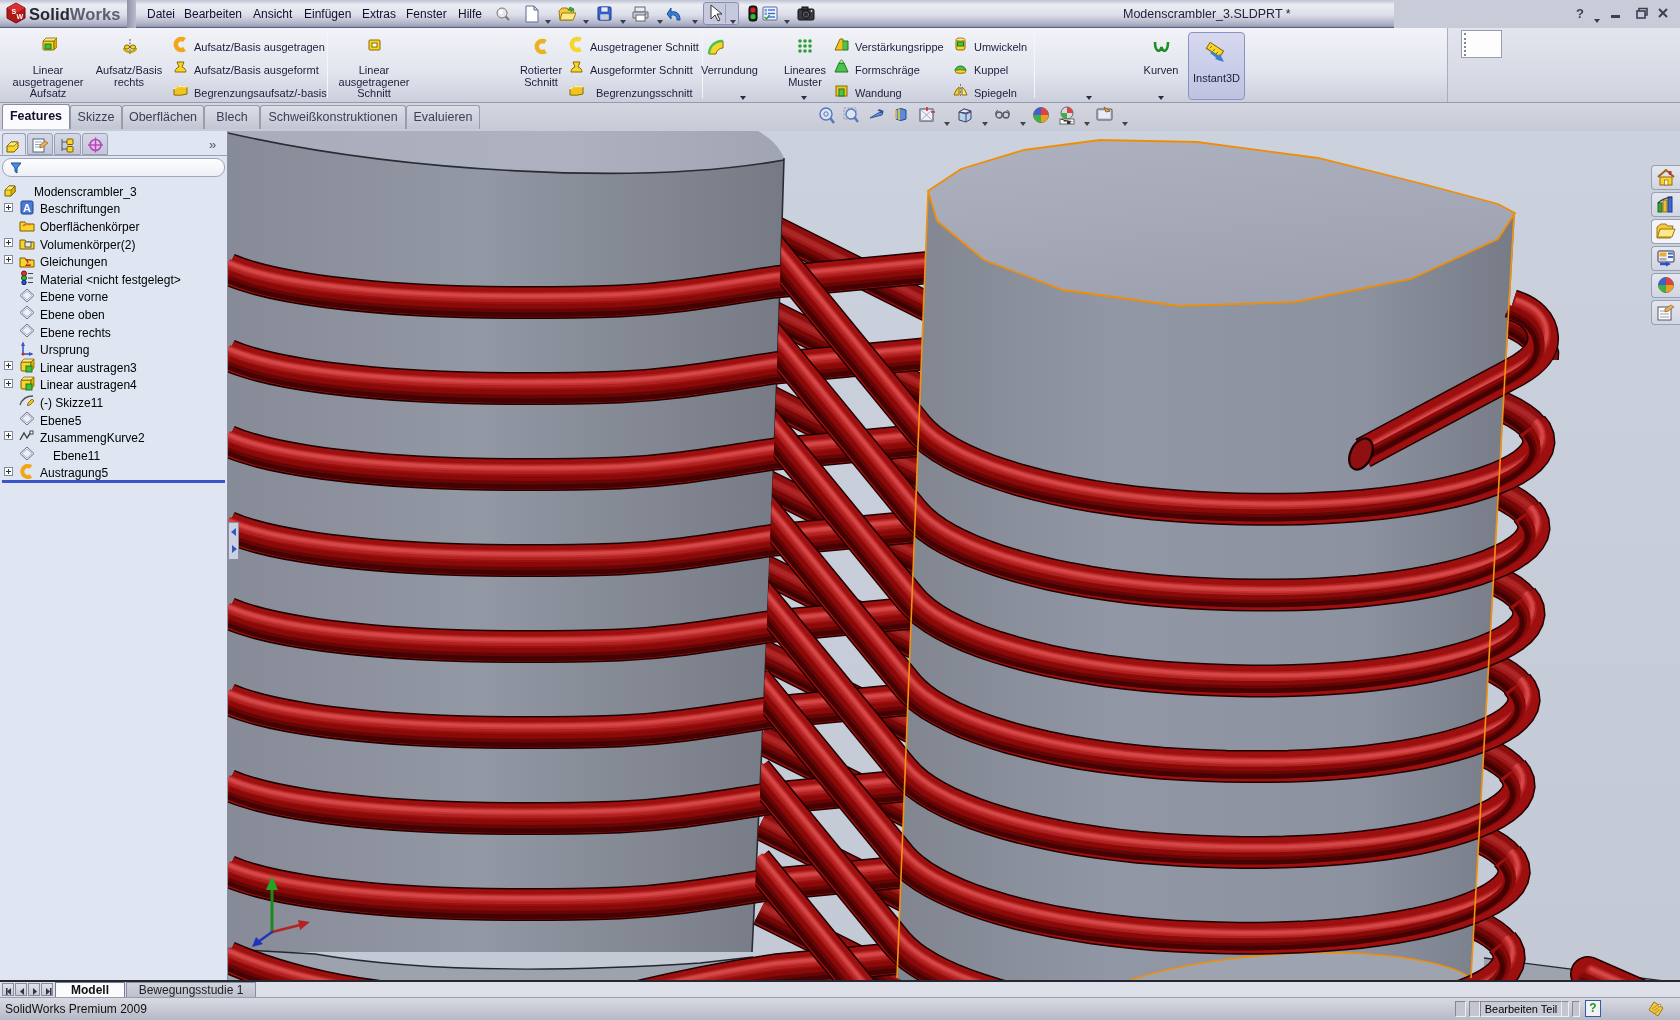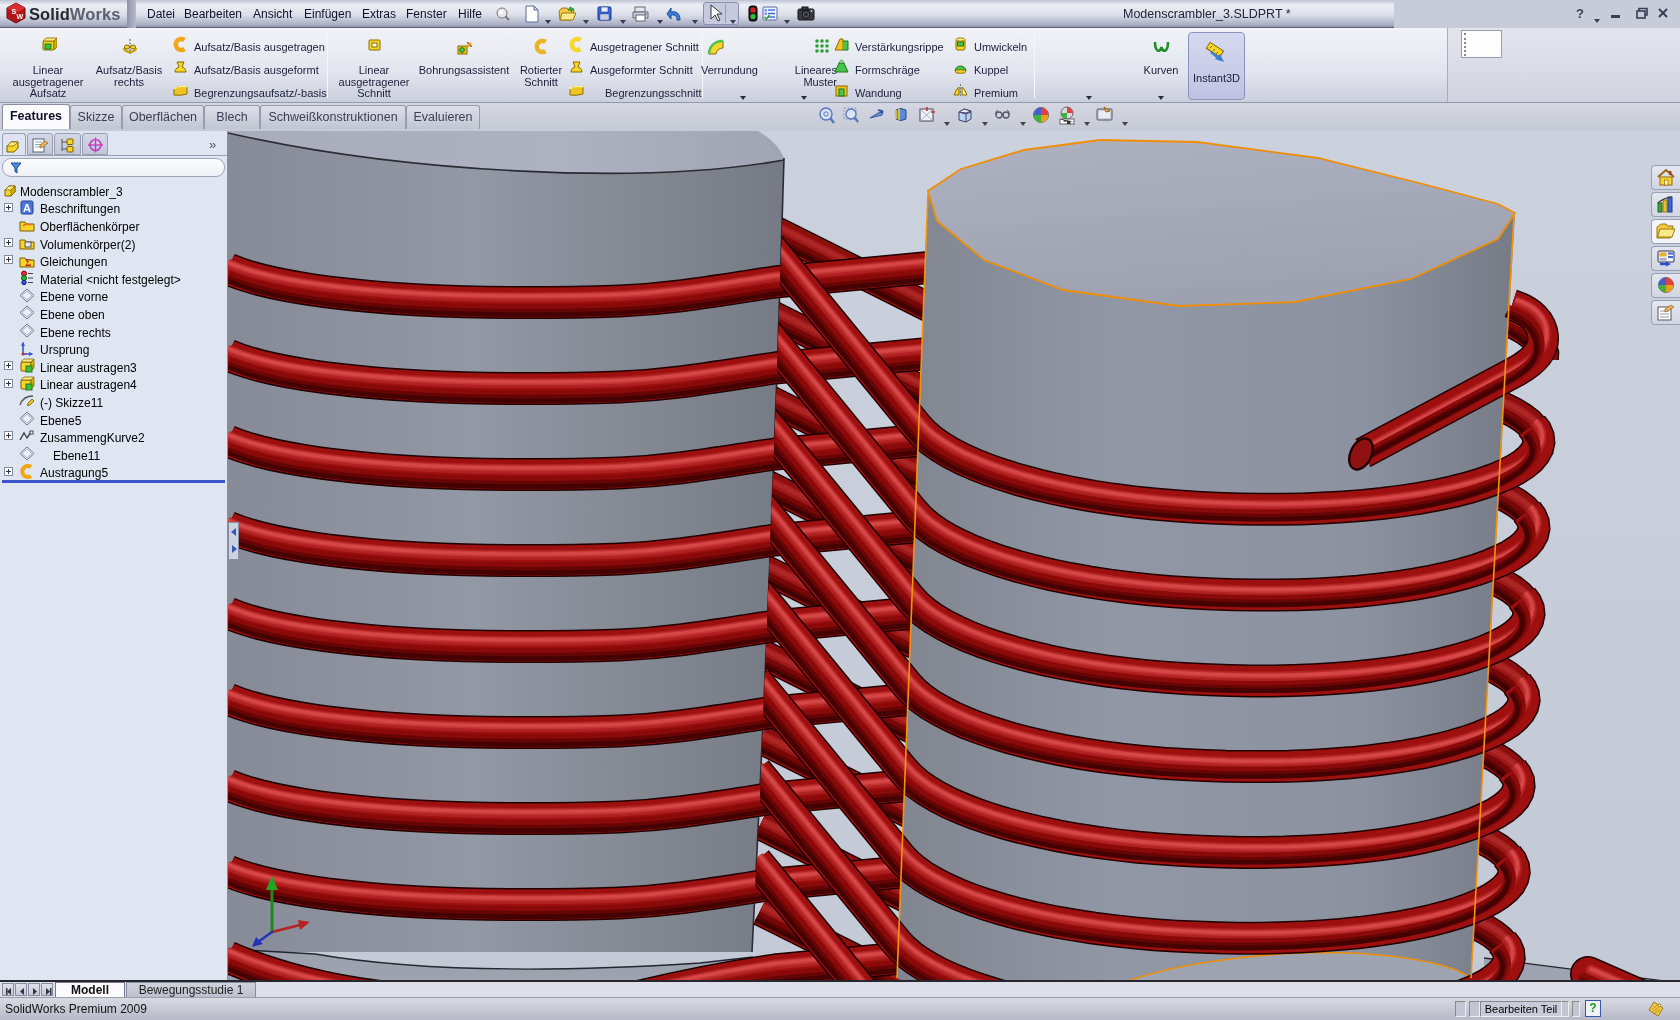--- a/index.html
+++ b/index.html
@@ -145,63 +145,51 @@
       <div style="position:absolute;top:8px;left:0;right:0"><svg width="17" height="17" viewBox="0 0 17 17" style="">
           <rect x="3" y="4" width="11" height="10" rx="1" fill="#f7d62a" stroke="#8a6a00"></rect>
           <rect x="6" y="7" width="5" height="4" fill="#fff" stroke="#8a6a00"></rect>
         </svg></div>
       <div style="position:absolute;top:37px;left:-6px;right:-6px;font-size:11px;line-height:11.5px;color:#1c1d3a">
         <div>Linear</div>
         <div>ausgetragener</div>
         <div>Schnitt</div>
       </div>
     </div>
-<div style="position:absolute;left:417px;top:0;width:94px;height:74px;text-align:center">
-      <div style="position:absolute;top:12px;left:0;right:0"><svg width="17" height="17" viewBox="0 0 17 17" style="">
-          <rect x="2" y="6" width="9" height="8" fill="#f0c420" stroke="#8a6a00"></rect>
-          <circle cx="6" cy="10" r="2.4" fill="#49c24e" stroke="#1c7a1c"></circle>
-          <line x1="9" y1="9" x2="15" y2="3" stroke="#caa504" stroke-width="2"></line>
-          <circle cx="12" cy="3" r="1" fill="#e03030"></circle>
-          <circle cx="15" cy="6" r="1" fill="#e03030"></circle>
-        </svg></div>
-      <div style="position:absolute;top:37px;left:-6px;right:-6px;font-size:11px;line-height:11.5px;color:#1c1d3a">
-        <div>Bohrungsassistent</div>
-      </div>
-    </div>
 <div style="position:absolute;left:513px;top:0;width:56px;height:74px;text-align:center">
       <div style="position:absolute;top:10px;left:0;right:0"><svg width="17" height="17" viewBox="0 0 17 17" style="">
           <path d="M 12.5 4 A 5.5 5.5 0 1 0 12.5 13" fill="none" stroke="#e8b420" stroke-width="4.6"></path>
         </svg></div>
       <div style="position:absolute;top:37px;left:-6px;right:-6px;font-size:11px;line-height:11.5px;color:#1c1d3a">
         <div>Rotierter</div>
         <div>Schnitt</div>
       </div>
     </div>
 <div style="position:absolute;left:568px;top:8px;height:22px;white-space:nowrap"><span style="vertical-align:middle"><svg width="17" height="17" viewBox="0 0 17 17" style="">
           <path d="M 12.5 4 A 5.5 5.5 0 1 0 12.5 13" fill="none" stroke="#f7d62a" stroke-width="4.6"></path>
         </svg></span><span style="font-size:11px;color:#1c1d3a;vertical-align:middle;margin-left:5px">Ausgetragener Schnitt</span></div>
 <div style="position:absolute;left:568px;top:31px;height:22px;white-space:nowrap"><span style="vertical-align:middle"><svg width="17" height="17" viewBox="0 0 17 17" style="">
           <path d="M5 3 h7 l-2 5 c3 1 4 3 4 5 H3 c0-2 1-4 4-5 Z" fill="#f7d62a" stroke="#8a6a00"></path>
         </svg></span><span style="font-size:11px;color:#1c1d3a;vertical-align:middle;margin-left:5px">Ausgeformter Schnitt</span></div>
 <div style="position:absolute;left:568px;top:54px;height:22px;white-space:nowrap"><span style="vertical-align:middle"><svg width="17" height="17" viewBox="0 0 17 17" style="">
           <path d="M2 7 q4 -4 13 -2 v7 q-6 2 -13 1 Z" fill="#f0c420" stroke="#8a6a00"></path>
           <path d="M2 7 q4 -4 13 -2" fill="none" stroke="#fff2a0" stroke-width="1.4"></path>
-        </svg></span><span style="font-size:11px;color:#1c1d3a;vertical-align:middle;margin-left:20px">Begrenzungsschnitt</span></div>
+        </svg></span><span style="font-size:11px;color:#1c1d3a;vertical-align:middle;margin-left:11px">Begrenzungsschnitt</span></div>
 <div style="position:absolute;left:702px;top:4px;width:1px;height:66px;background:#aeb2c2;border-right:1px solid #f5f6fa"></div>
 <div style="position:absolute;left:707px;top:0;width:72px;height:74px;">
       <div style="position:absolute;top:10px;left:0;right:0"><svg width="19" height="19" viewBox="0 0 19 19" style="">
           <path d="M2 16 A 13 13 0 0 1 16 3 L 16 10 A 7 7 0 0 0 9 16 Z" fill="#f7d62a" stroke="#8a6a00"></path>
           <path d="M16 3 A 13 13 0 0 0 2 16" fill="none" stroke="#49c24e" stroke-width="2.4"></path>
         </svg></div>
       <div style="position:absolute;top:37px;left:-6px;right:-6px;font-size:11px;line-height:11.5px;color:#1c1d3a">
         <div>Verrundung</div>
       </div>
     </div>
 <div style="position:absolute;left:740px;top:60px"><span style="display:inline-block;width:0;height:0;border-left:3.5px solid transparent;border-right:3.5px solid transparent;border-top:4px solid #2a2c44;vertical-align:middle"></span></div>
-<div style="position:absolute;left:779px;top:0;width:52px;height:74px;text-align:right">
+<div style="position:absolute;left:779px;top:0;width:52px;height:74px;text-align:center">
       <div style="position:absolute;top:10px;left:0;right:0"><svg width="17" height="17" viewBox="0 0 17 17" style="">
           <circle cx="3" cy="3" r="1.8" fill="#2f9e38"></circle>
           <circle cx="3" cy="8" r="1.8" fill="#2f9e38"></circle>
           <circle cx="3" cy="13" r="1.8" fill="#2f9e38"></circle>
           <circle cx="8" cy="3" r="1.8" fill="#2f9e38"></circle>
           <circle cx="8" cy="8" r="1.8" fill="#2f9e38"></circle>
           <circle cx="8" cy="13" r="1.8" fill="#2f9e38"></circle>
           <circle cx="13" cy="3" r="1.8" fill="#2f9e38"></circle>
           <circle cx="13" cy="8" r="1.8" fill="#2f9e38"></circle>
           <circle cx="13" cy="13" r="1.8" fill="#2f9e38"></circle>
@@ -230,21 +218,21 @@
           <rect x="5.5" y="6" width="6" height="4" fill="#49c24e" stroke="#1c7a1c"></rect>
         </svg></span><span style="font-size:11px;color:#1c1d3a;vertical-align:middle;margin-left:5px">Umwickeln</span></div>
 <div style="position:absolute;left:952px;top:31px;height:22px;white-space:nowrap"><span style="vertical-align:middle"><svg width="17" height="17" viewBox="0 0 17 17" style="">
           <path d="M3 12 a5.5 5 0 0 1 11 0 Z" fill="#49c24e" stroke="#1c7a1c"></path>
           <ellipse cx="8.5" cy="12.5" rx="5.5" ry="1.8" fill="#f7d62a" stroke="#8a6a00"></ellipse>
         </svg></span><span style="font-size:11px;color:#1c1d3a;vertical-align:middle;margin-left:5px">Kuppel</span></div>
 <div style="position:absolute;left:952px;top:54px;height:22px;white-space:nowrap"><span style="vertical-align:middle"><svg width="17" height="17" viewBox="0 0 17 17" style="">
           <path d="M2 13 q2-6 5-8 v8 Z" fill="#f7d62a" stroke="#8a6a00"></path>
           <path d="M15 13 q-2-6-5-8 v8 Z" fill="#fde97e" stroke="#8a6a00"></path>
           <line x1="8.5" y1="2" x2="8.5" y2="15" stroke="#777" stroke-dasharray="2 1.4"></line>
-        </svg></span><span style="font-size:11px;color:#1c1d3a;vertical-align:middle;margin-left:5px">Premium</span></div>
+        </svg></span><span style="font-size:11px;color:#1c1d3a;vertical-align:middle;margin-left:5px">Spiegeln</span></div>
 <div style="position:absolute;left:1034px;top:4px;width:1px;height:66px;background:#aeb2c2;border-right:1px solid #f5f6fa"></div>
 <div style="position:absolute;left:1086px;top:60px"><span style="display:inline-block;width:0;height:0;border-left:3.5px solid transparent;border-right:3.5px solid transparent;border-top:4px solid #2a2c44;vertical-align:middle"></span></div>
 <div style="position:absolute;left:1138px;top:0;width:46px;height:74px;text-align:center">
       <div style="position:absolute;top:10px;left:0;right:0"><svg width="19" height="19" viewBox="0 0 19 19" style="">
           <path d="M3 4 C 3 14 8 15 9.5 9 C 11 15 16 14 16 4" fill="none" stroke="#1e8f28" stroke-width="2.6"></path>
         </svg></div>
       <div style="position:absolute;top:37px;left:-6px;right:-6px;font-size:11px;line-height:11.5px;color:#1c1d3a">
         <div>Kurven</div>
       </div>
     </div>
@@ -361,21 +349,21 @@
 <div class="abs" style="left:0px;top:24px;width:227px;height:1px;background:#9aa0b4"></div>
 <div class="abs" style="left:2px;top:27px;width:223px;height:19px;background:linear-gradient(#fdfdfe,#eef0f6);border:1px solid #a0a4b8;border-radius:9px">
       <div style="position:absolute;left:6px;top:2px"><svg width="14" height="14" viewBox="0 0 14 14" style="">
           <path d="M2 2 h10 l-4 5 v5 l-2-1.5 V7 Z" fill="#4a90e0" stroke="#1a4a9a"></path>
         </svg></div>
     </div>
 <div style="position:absolute;left:4px;top:51.0px;height:16px;white-space:nowrap"><span style="vertical-align:middle"><svg width="16" height="15" viewBox="0 0 16 15" style="">
           <path d="M1 8 l4-4 6 0 0 6 -4 4 -6 0 Z" fill="#f7d62a" stroke="#7a5c00"></path>
           <path d="M5 4 l6 0 -4 4 -6 0 Z" fill="#fde97e" stroke="#7a5c00" stroke-width="0.7"></path>
           <path d="M11 4 l0 6 -4 4 0-6 Z" fill="#d8b400" stroke="#7a5c00" stroke-width="0.7"></path>
-        </svg></span><span style="font-size:12px;color:#000;vertical-align:middle;margin-left:0">Modenscrambler_3</span></div>
+        </svg></span><span style="font-size:12px;color:#000;vertical-align:middle;margin-left:14px">Modenscrambler_3</span></div>
 <div style="position:absolute;left:4px;top:71.6px;width:9px;height:9px;background:#fff;border:1px solid #848aa0">
       <div style="position:absolute;left:1px;top:3px;width:5px;height:1px;background:#333"></div>
       <div style="position:absolute;left:3px;top:1px;width:1px;height:5px;background:#333"></div>
     </div>
 <div style="position:absolute;left:19px;top:68.6px;height:16px;white-space:nowrap"><span style="vertical-align:middle"><svg width="16" height="15" viewBox="0 0 16 15" style="">
           <rect x="2" y="1" width="12" height="13" rx="1.5" fill="#4a78d8" stroke="#23408f"></rect>
           <text x="8" y="11.5" font-family="Liberation Sans" font-size="11" font-weight="bold" fill="#fff" text-anchor="middle">A</text>
         </svg></span><span style="font-size:12px;color:#000;vertical-align:middle;margin-left:5px">Beschriftungen</span></div>
 <div style="position:absolute;left:19px;top:86.19999999999999px;height:16px;white-space:nowrap"><span style="vertical-align:middle"><svg width="16" height="15" viewBox="0 0 16 15" style="">
           <path d="M1 5 h5 l1.5 2 H15 v7 H1 Z" fill="#f7d62a" stroke="#7a5c00"></path>

